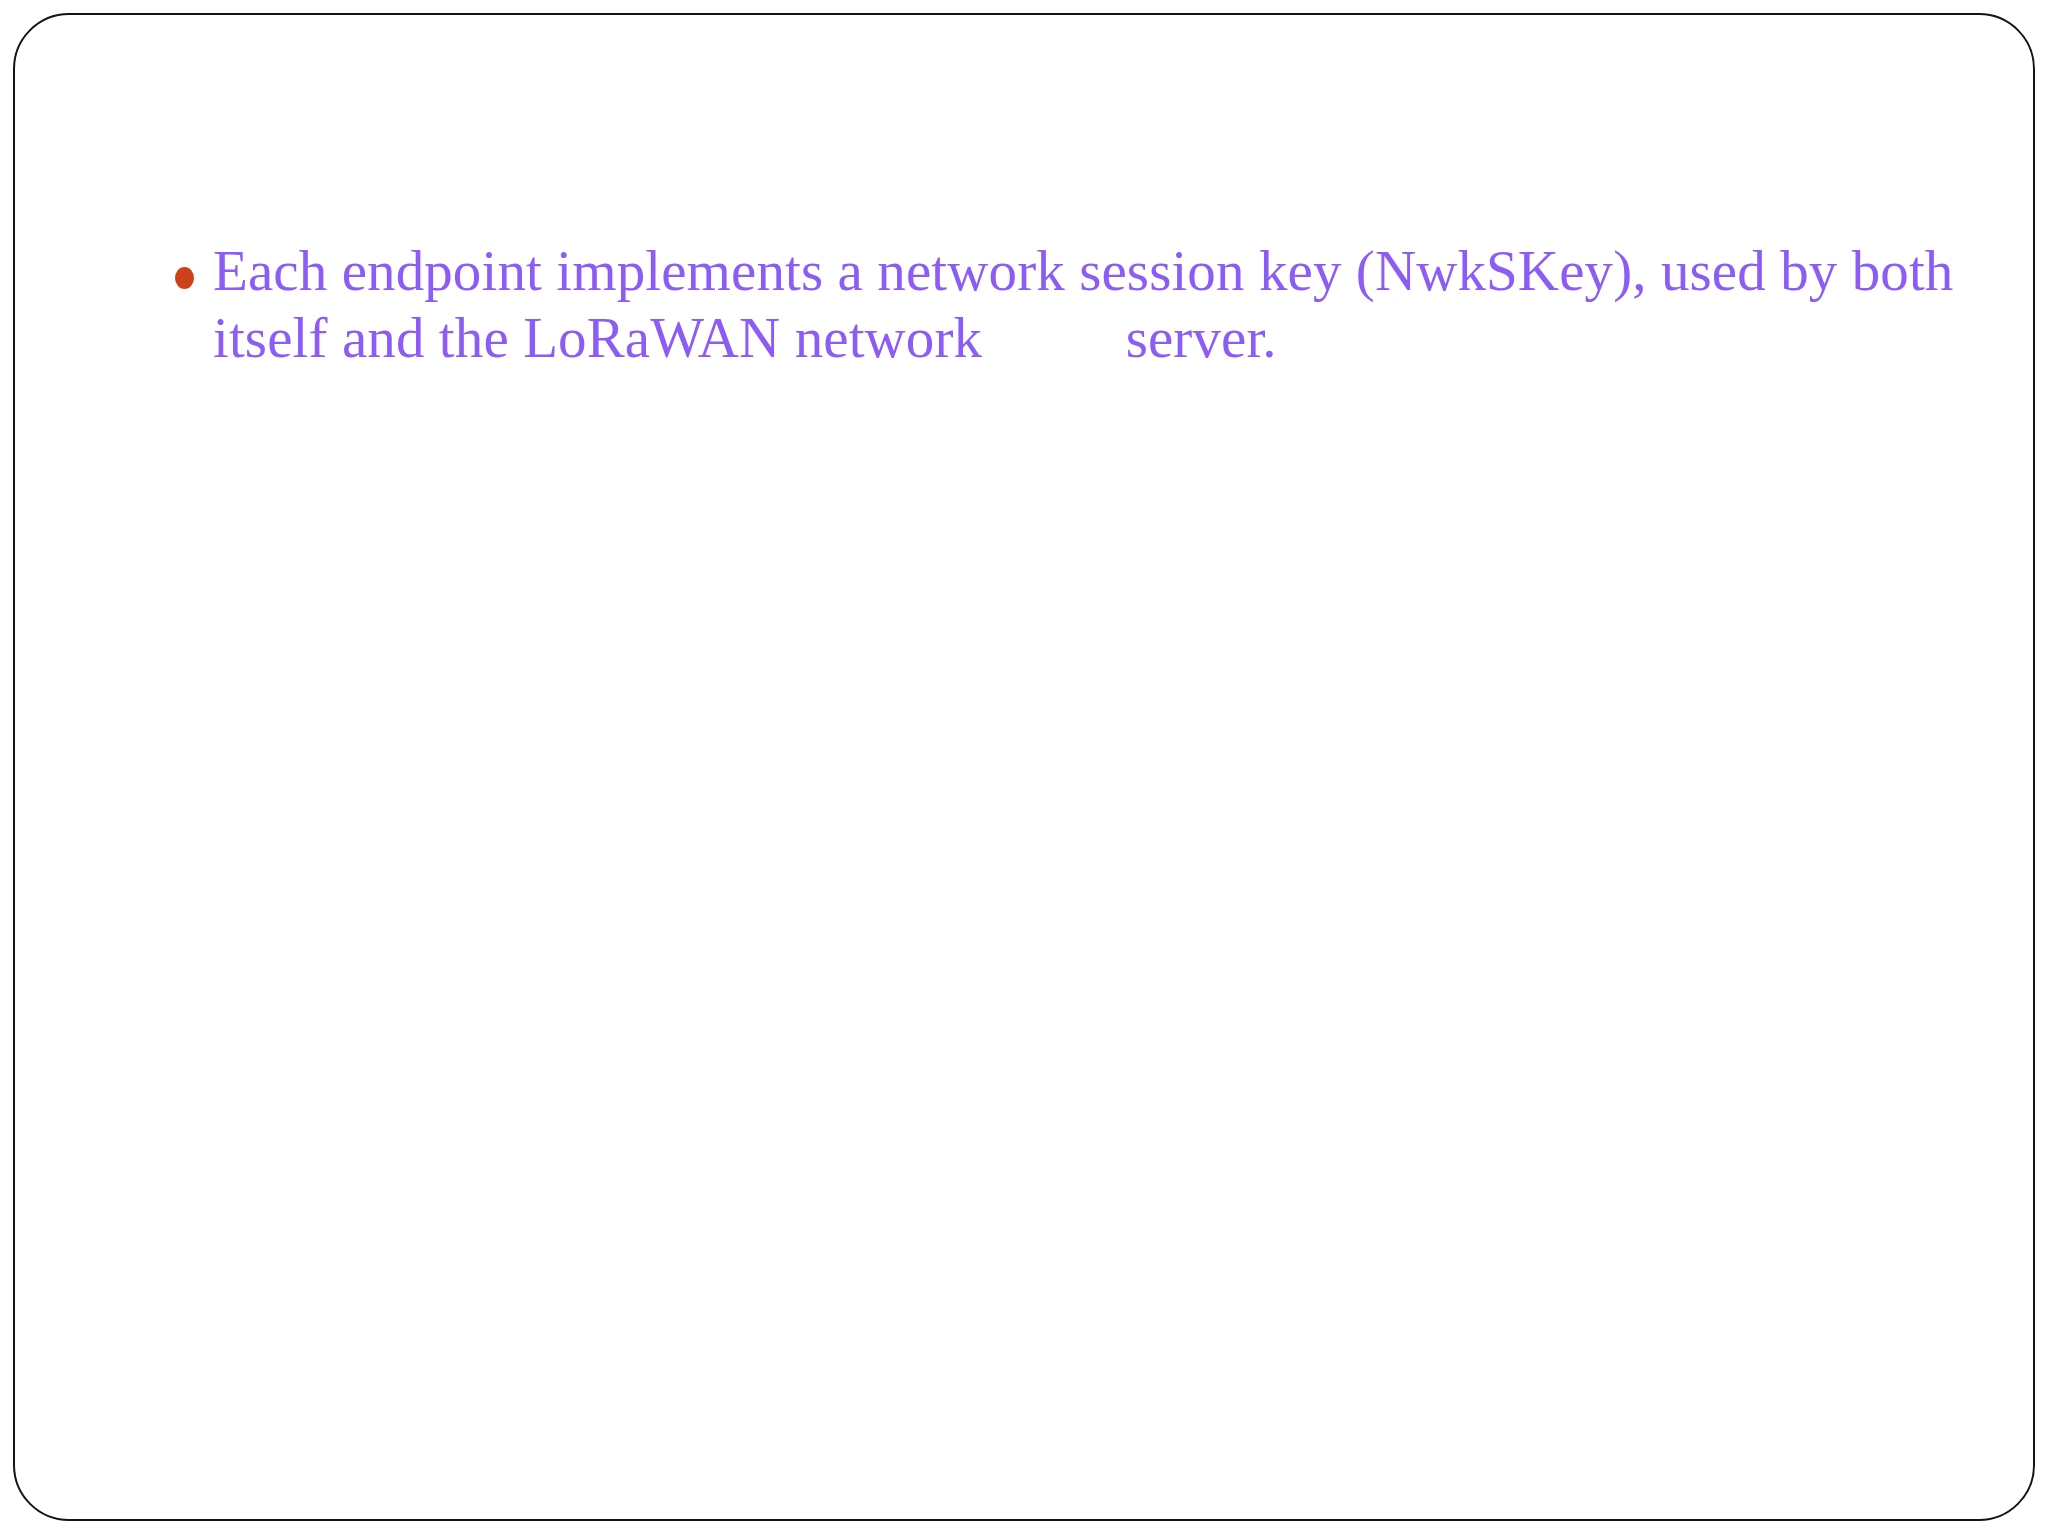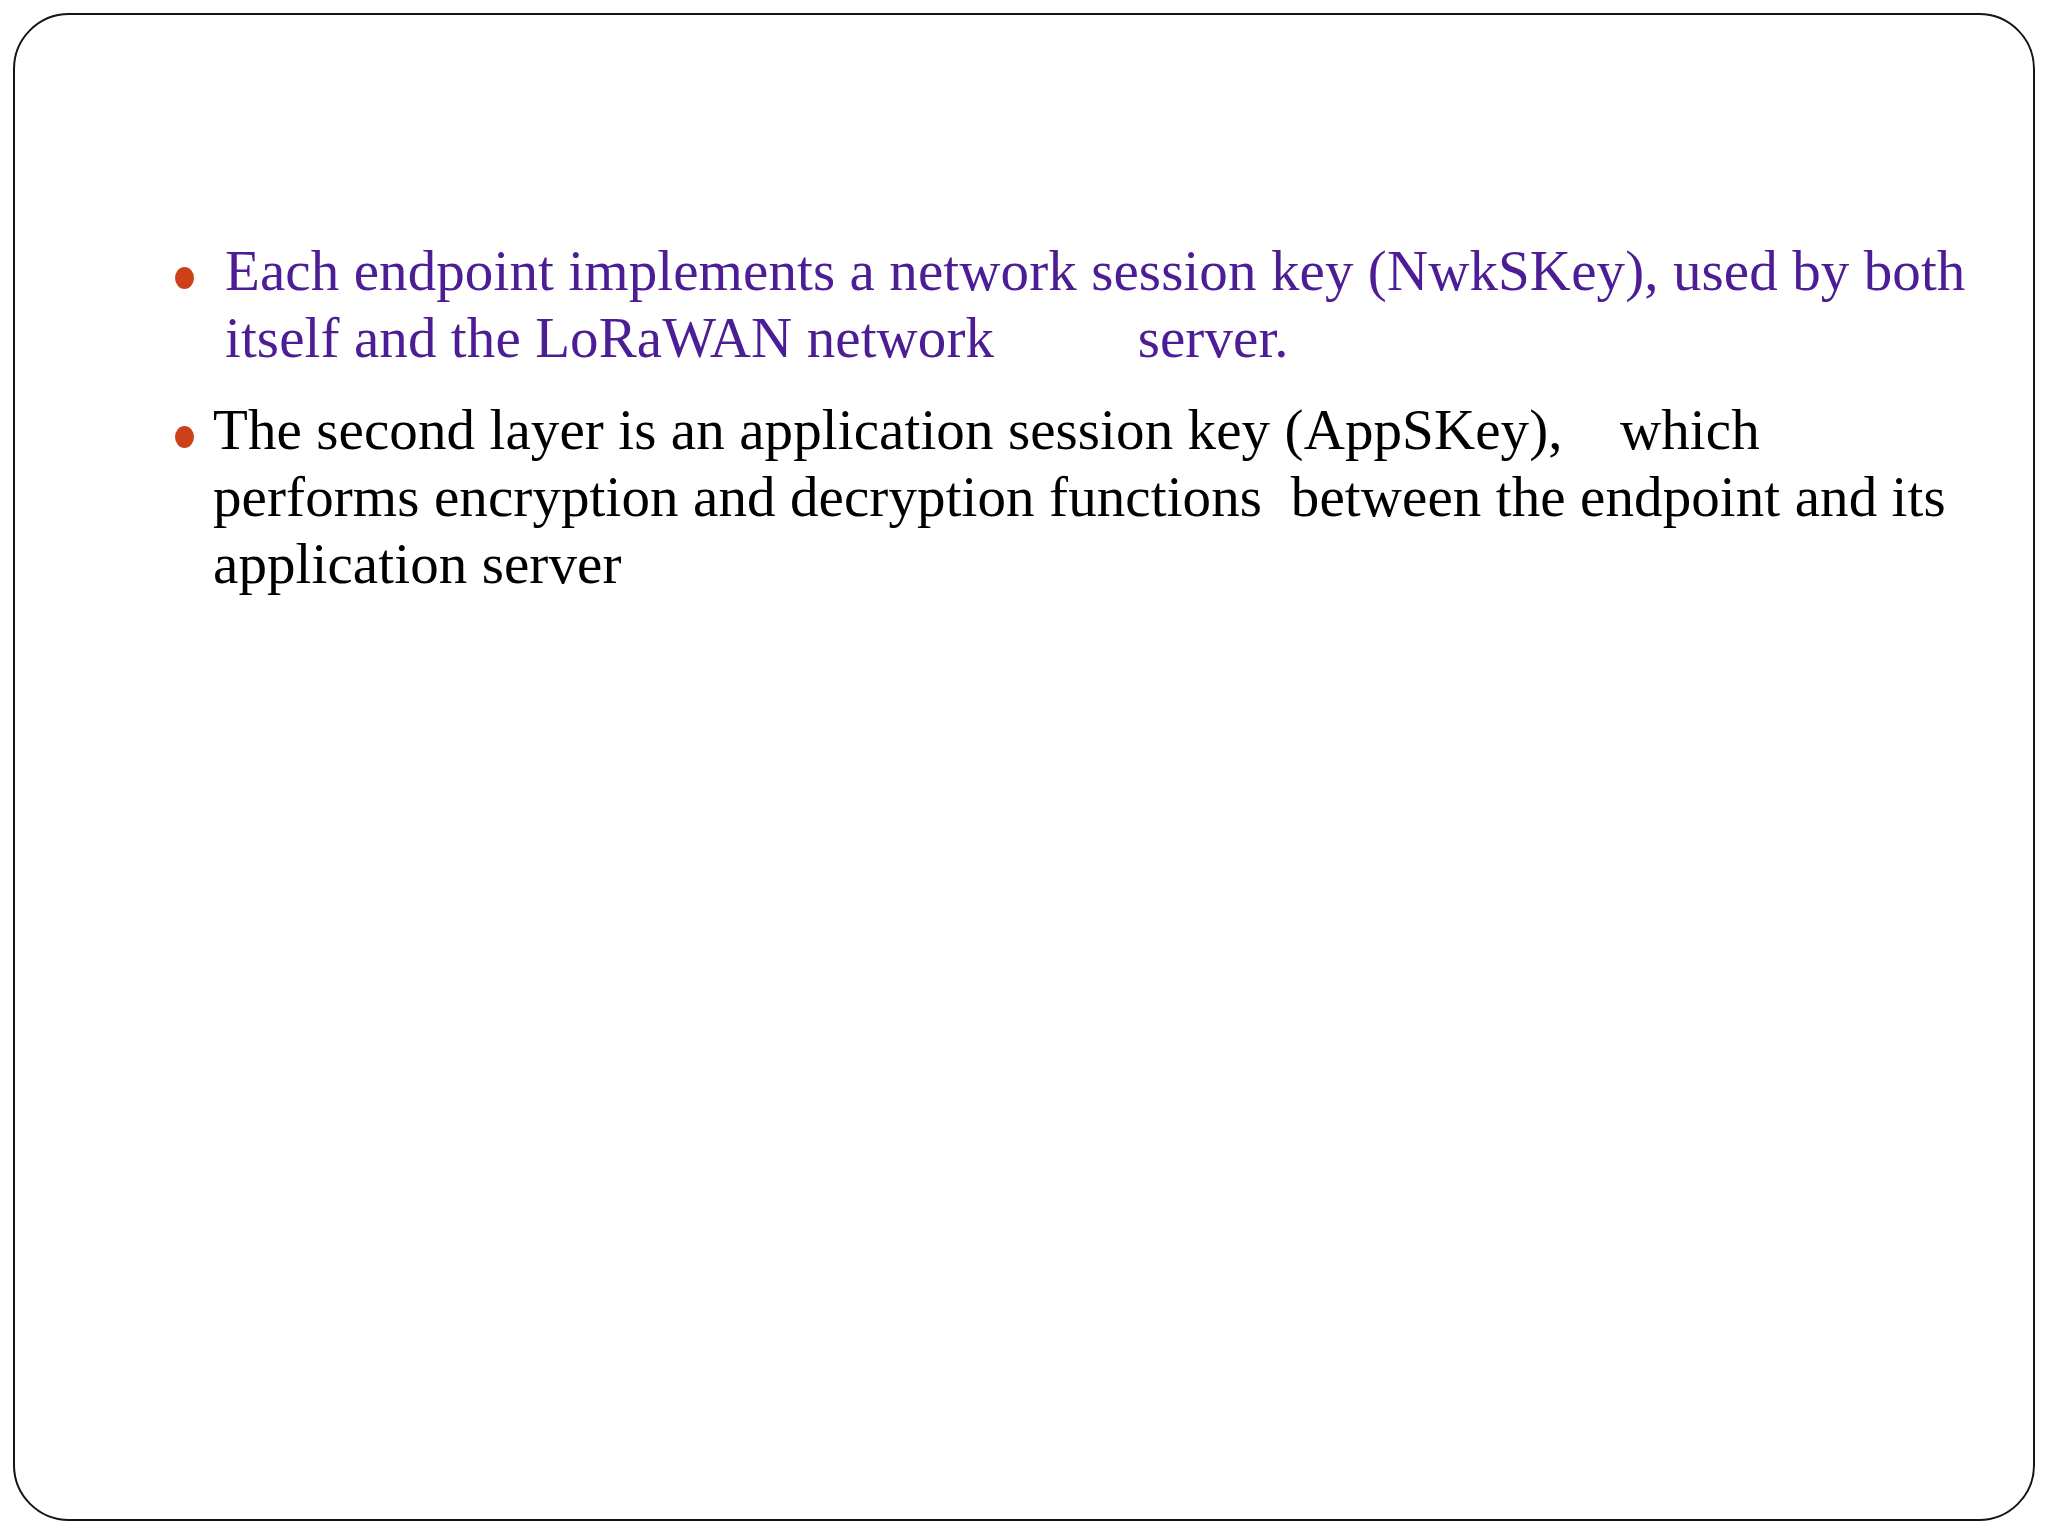--- a/index.html
+++ b/index.html
@@ -88,25 +88,19 @@
 <div id="slide" style="background: rgb(255, 255, 255);">
 
   <div id="slide-frame" style="border-color: rgb(20, 20, 20);"></div>
 
   <div id="content">
 
     <div class="bullet-row">
       <div class="bullet-marker">
         <span class="dot" style="background: rgb(204, 65, 25);"></span>
       </div>
-      <div class="bullet-text plain" style="color: #4c1d95; margin-left: 12px;">Each endpoint implements a network session key (NwkSKey), used by both itself and the LoRaWAN network          server.</div>
+      <div class="bullet-text plain" style="color: #8b5cf6;">Each endpoint implements a network session key (NwkSKey), used by both itself and the LoRaWAN network          server.</div>
     </div>
 
 
-    <div class="bullet-row">
-      <div class="bullet-marker">
-        <span class="dot" style="background: rgb(204, 65, 25);"></span>
-      </div>
-      <div class="bullet-text plain" style="color: rgb(0, 0, 0);">The second layer is an application session key (AppSKey),    which performs encryption and decryption functions  between the endpoint and its application server</div>
-    </div>
 
   </div>
 </div>
 
 </body></html>

